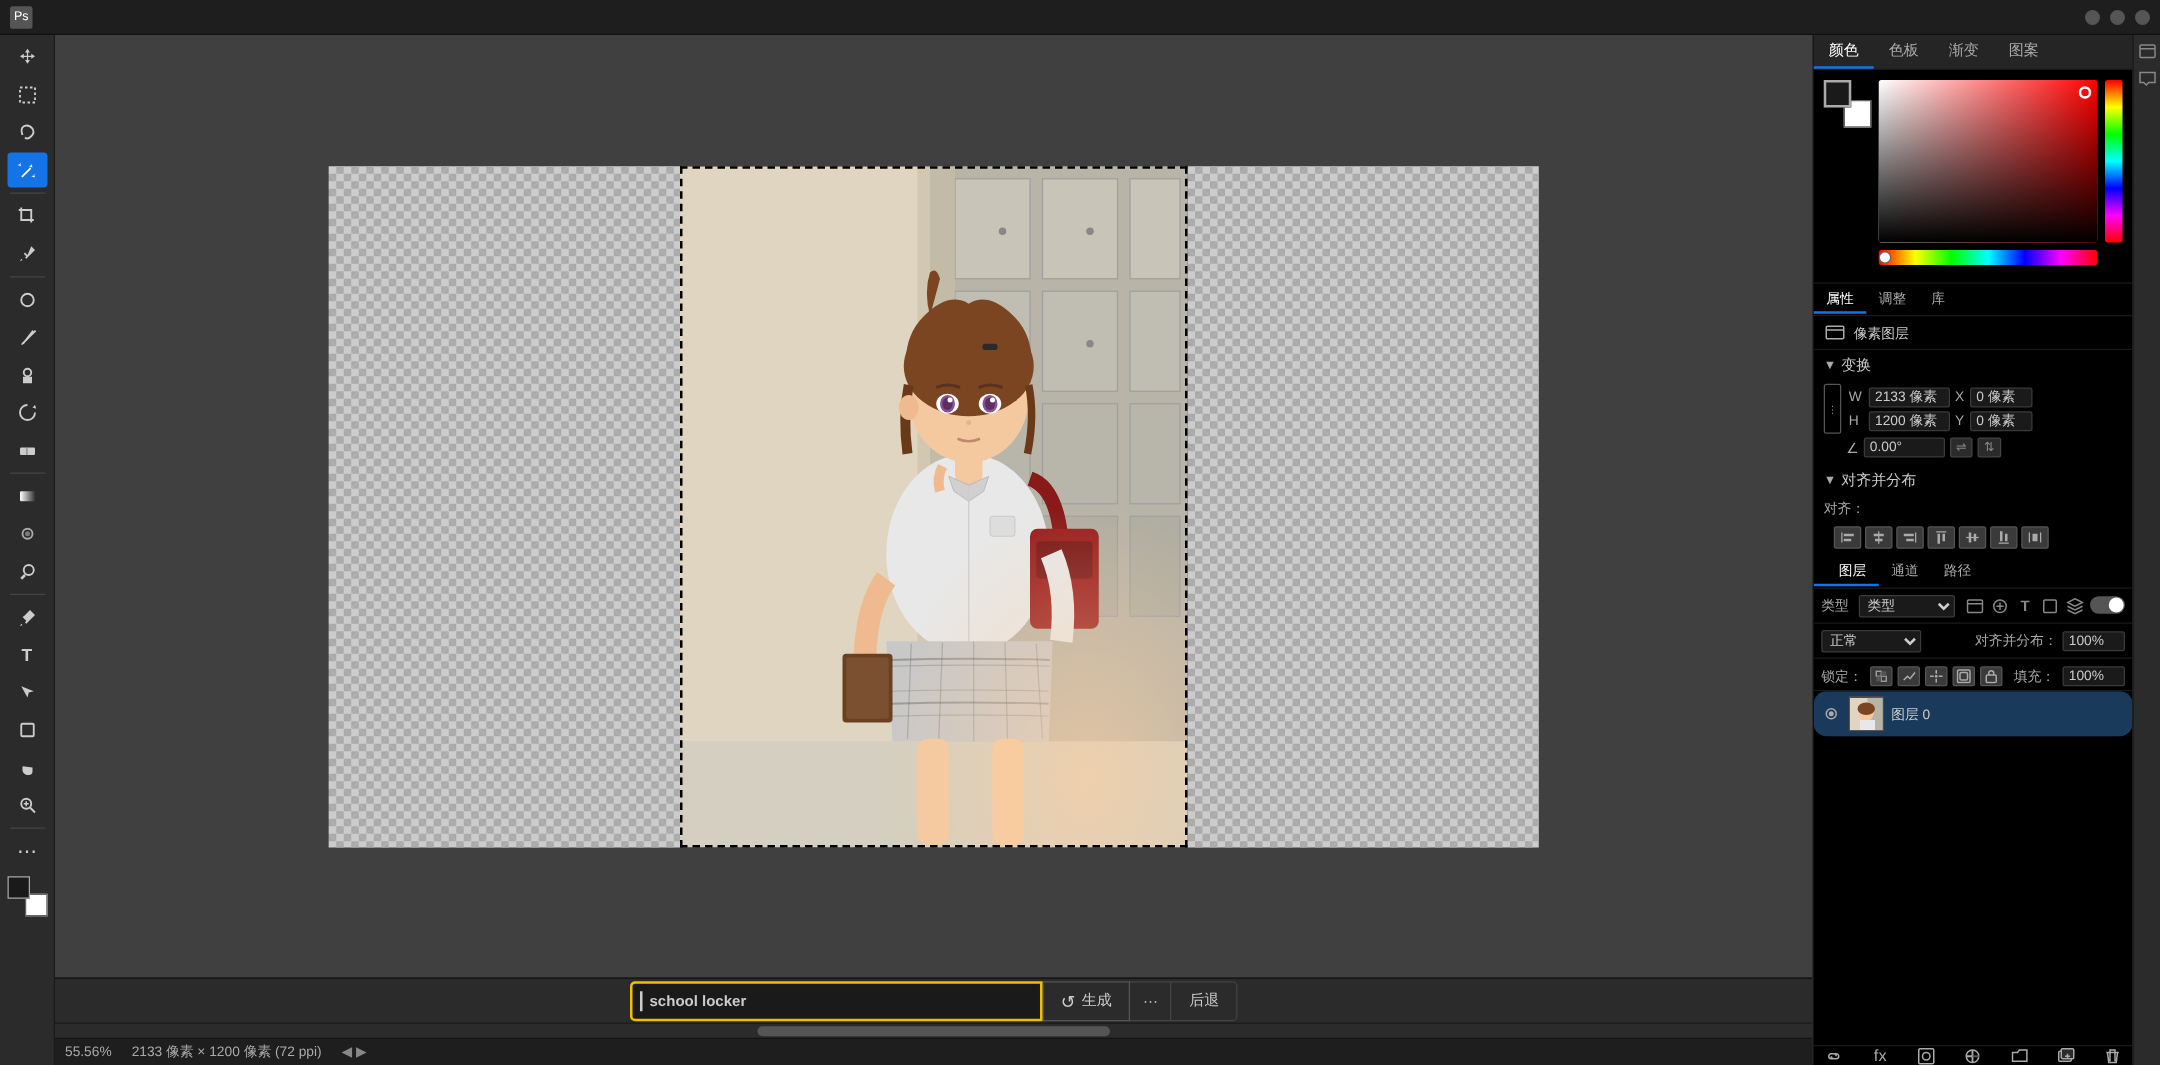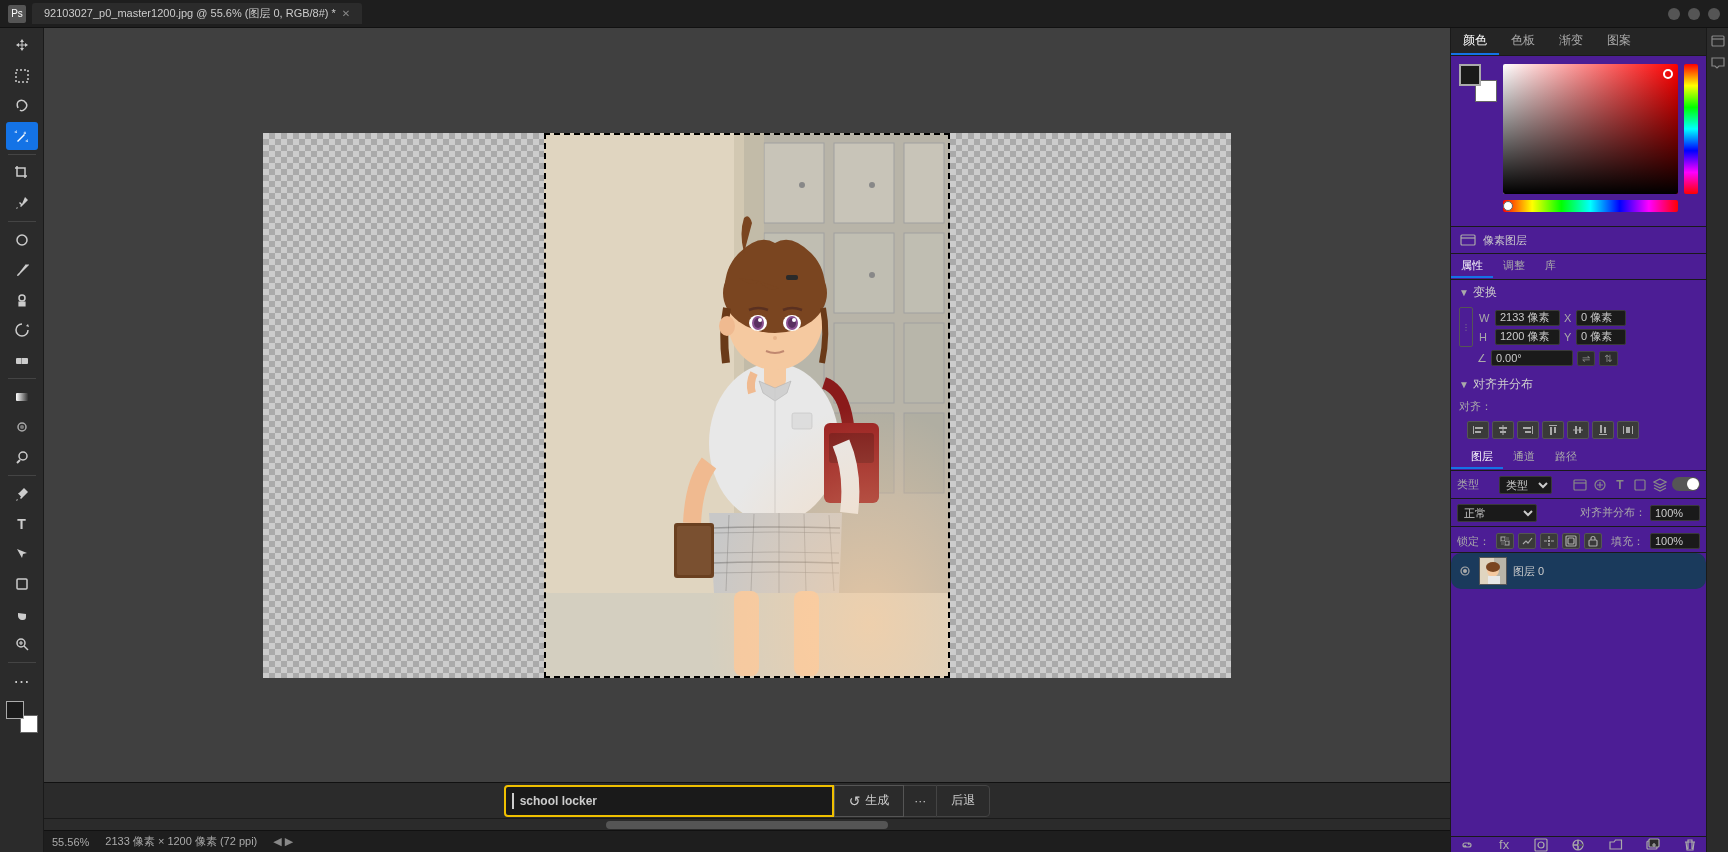--- a/index.html
+++ b/index.html
@@ -256,21 +256,21 @@
     #status-bar .nav-arrows {
       display: flex; align-items: center; gap: 3px;
     }
     #status-bar .nav-arrow {
       cursor: pointer; color: #888;
     }
 
     
     #right-panel {
       width: 256px;
-      background: #4c1d95;
+      background: #000000;
       border-left: 1px solid #1a1a1a;
       display: flex;
       flex-direction: column;
       flex-shrink: 0;
     }
 
     
     #right-panel-tabs {
       display: flex;
       background: #252525;
@@ -398,21 +398,21 @@
       color: #aaa;
       cursor: pointer;
       border-bottom: 2px solid transparent;
     }
     .layer-tab.active { color: #fff; border-bottom-color: #1473e6; padding-left: 20px; }
 
     #layers-filter-bar {
       display: flex;
       align-items: center;
       padding: 3px 6px;
-      gap: 20px;
+      gap: 8px;
       border-bottom: 1px solid #1a1a1a;
       height: 28px;
     }
     .filter-label { color: #aaa; font-size: 11px; }
     #layer-filter-select {
       flex: 1;
       background: #1a1a1a; border: 1px solid #3a3a3a; color: #ccc;
       font-size: 11px; padding: 1px 2px; border-radius: 2px;
     }
     .filter-icons { display: flex; gap: 4px; margin-left: auto; }
@@ -556,24 +556,20 @@
     .generate-refresh-icon {
       display: inline-block;
       font-size: 14px;
     }
   </style>
 </head>
 <body>
 
 <div id="title-bar">
   <div class="app-icon">Ps</div>
-  <div class="tab">
-    <span>92103027_p0_master1200.jpg @ 55.6% (图层 0, RGB/8#) *</span>
-    <span class="close-btn">✕</span>
-  </div>
   <div id="window-controls">
     <span class="wc-min"></span>
     <span class="wc-max"></span>
     <span class="wc-close"></span>
   </div>
 </div>
 
 <div id="main-layout">
 
   <div id="left-toolbar">
@@ -889,36 +885,36 @@
           <div id="hue-bar">
             <div class="slider-thumb" style="left: 0%;"></div>
           </div>
 
         </div>
 
         <div style="width:14px; height:130px; background: linear-gradient(to bottom, #f00, #ff0, #0f0, #0ff, #00f, #f0f, #f00); border-radius:2px; flex-shrink:0;"></div>
       </div>
     </div>
 
+    <div id="properties-tabs">
+      <div class="prop-tab active">属性</div>
+      <div class="prop-tab">调整</div>
+      <div class="prop-tab">库</div>
+    </div>
+
     <div style="display:flex; align-items:center; padding:4px 8px; gap:6px; border-bottom:1px solid #1a1a1a;">
       <div style="width:18px; height:18px; display:flex; align-items:center; justify-content:center; color:#aaa; font-size:13px;">
         <svg width="16" height="16" viewBox="0 0 16 16" fill="none" stroke="#aaa" stroke-width="1.2">
           <rect x="1" y="3" width="14" height="10" rx="1"></rect>
           <path d="M1 6h14"></path>
         </svg>
       </div>
       <span style="font-size:11px; color:#ccc;">像素图层</span>
     </div>
 
-    <div id="properties-tabs">
-      <div class="prop-tab active">属性</div>
-      <div class="prop-tab">调整</div>
-      <div class="prop-tab">库</div>
-    </div>
-
     <div class="rp-section-header">
       <span class="collapse-arrow">▼</span>
       <span>变换</span>
     </div>
     <div style="padding:2px 8px;">
       <div style="display:flex; align-items:center; gap:4px; margin-bottom:3px;">
 
         <div style="width:14px; height:40px; border:1px solid #555; border-radius:2px; display:flex; align-items:center; justify-content:center; margin-right:2px;">
           <span style="color:#888; font-size:8px;">⋮</span>
         </div>
@@ -933,21 +929,21 @@
             <span style="color:#aaa; font-size:11px; width:12px;">H</span>
             <input type="text" style="background: rgb(26, 26, 26); border: 1px solid rgb(58, 58, 58); color: rgb(204, 204, 204); border-radius: 2px; padding: 1px 4px; width: 65px; font-size: 11px;" value="1200 像素">
             <span style="color:#aaa; font-size:11px; width:8px;">Y</span>
             <input type="text" style="background: rgb(26, 26, 26); border: 1px solid rgb(58, 58, 58); color: rgb(204, 204, 204); border-radius: 2px; padding: 1px 4px; width: 50px; font-size: 11px;" value="0 像素">
           </div>
         </div>
       </div>
 
       <div style="display:flex; align-items:center; gap:4px; margin-bottom:4px; padding-left:18px;">
         <span style="color:#aaa; font-size:11px;">∠</span>
-        <input type="text" style="background: rgb(26, 26, 26); border: 1px solid rgb(58, 58, 58); color: rgb(204, 204, 204); border-radius: 2px; padding: 1px 4px; width: 82px; font-size: 11px;" value="0.00°">
+        <input type="text" style="background: rgb(26, 26, 26); border: 1px solid rgb(58, 58, 58); color: rgb(204, 204, 204); border-radius: 2px; padding: 1px 4px; width: 65px; font-size: 11px;" value="0.00°">
         <button style="background:#2b2b2b; border:1px solid #444; color:#888; border-radius:2px; padding:1px 4px; cursor:pointer; font-size:10px;">⇌</button>
         <button style="background:#2b2b2b; border:1px solid #444; color:#888; border-radius:2px; padding:1px 4px; cursor:pointer; font-size:10px;">⇅</button>
       </div>
     </div>
 
     <div class="rp-section-header">
       <span class="collapse-arrow">▼</span>
       <span>对齐并分布</span>
     </div>
     <div style="padding:2px 8px;">

